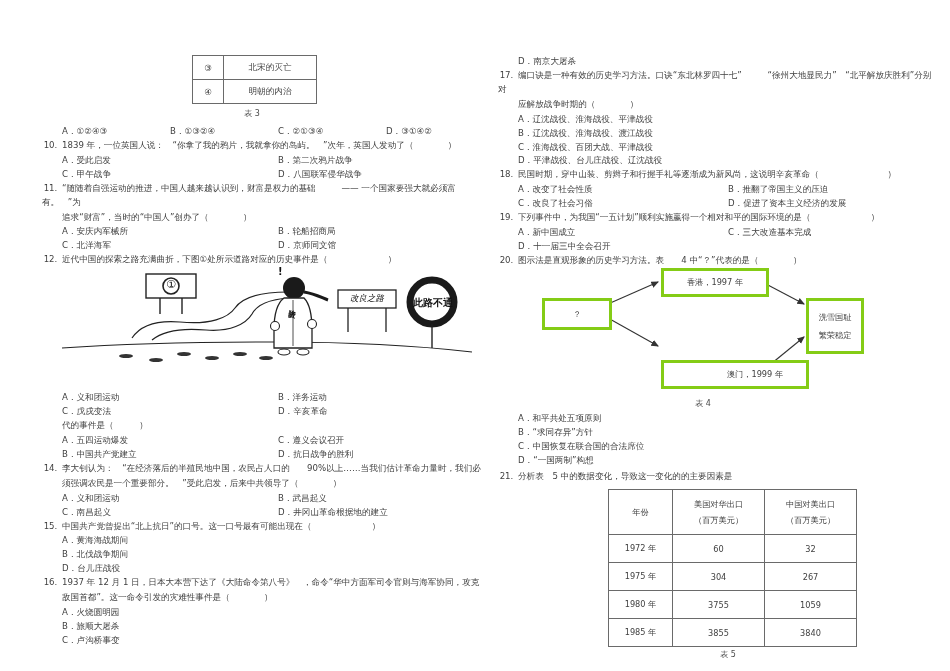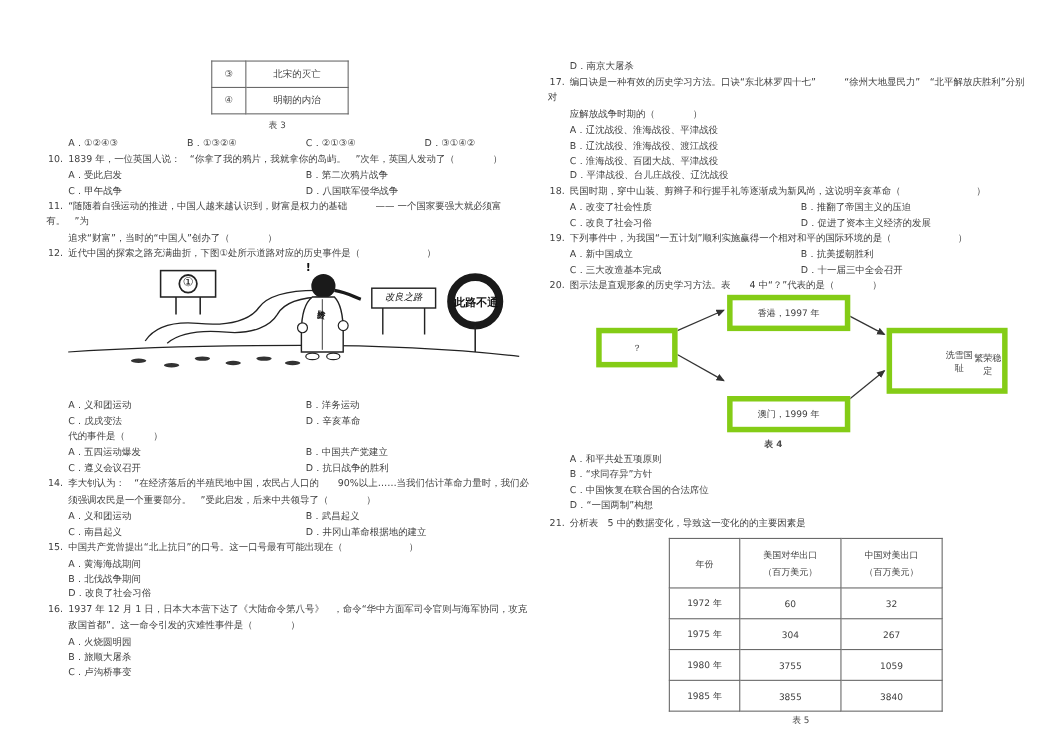--- a/index.html
+++ b/index.html
@@ -36,24 +36,24 @@
   .tcap{font-size:8px;text-align:center;color:#4a4a4a;margin-top:2px;}
   .t3cap{width:120px;margin-left:150px;}
 
   
   .cartoon{position:relative;width:430px;height:118px;margin:3px 0 3px 18px;}
   .cartoon svg{position:absolute;left:0;top:0;}
 
   
   .flow{position:relative;width:350px;height:125px;margin:4px 0 0 30px;}
   .flow svg{position:absolute;left:0;top:0;}
-  .fbox{position:absolute;border:5px solid #84cc16;background:#fff;
+  .fbox{position:absolute;border:3px solid #84cc16;background:#fff;
         font-size:8.2px;color:#3f3f3f;display:flex;align-items:center;justify-content:center;
-        text-align:center;line-height:1.5;}
-  .f4cap{width:350px;text-align:center;font-size:8px;margin-left:30px;color:#4a4a4a;font-weight:bold;}
+        line-height:1.5;}
+  .f4cap{width:350px;text-align:center;font-size:8px;margin-left:30px;color:#4a4a4a;}
 
   
   .t5wrap{margin:6px 0 0 110px;}
   table.t5{border-collapse:collapse;}
   table.t5 td,table.t5 th{border:1px solid #6a6a6a;font-size:8.2px;color:#3f3f3f;
       text-align:center;font-weight:normal;padding:0 4px;}
   table.t5 th{height:44px;width:83px;line-height:2.0;}
   table.t5 th.y{width:55px;}
   table.t5 td{height:27px;}
   .t5cap{width:240px;text-align:center;font-size:8px;margin:2px 0 0 110px;color:#4a4a4a;}
@@ -95,20 +95,26 @@
       <div class="opt">A．受此启发</div>
       <div class="opt">B．第二次鸦片战争</div>
       <div class="opt">C．甲午战争</div>
       <div class="opt">D．八国联军侵华战争</div>
     </div>
 
     <div class="q">
       <span class="qnum">11.</span><span class="qbody">“随随着自强运动的推进，中国人越来越认识到，财富是权力的基础　　　—— 一个国家要强大就必须富有。　”为</span>
     </div>
     <div class="q qtext">追求“财富”，当时的“中国人”创办了（　　　　）</div>
+    <div class="opts opt-2">
+      <div class="opt">A．安庆内军械所</div>
+      <div class="opt">B．轮船招商局</div>
+      <div class="opt">C．北洋海军</div>
+      <div class="opt">D．京师同文馆</div>
+    </div>
 
     <div class="q">
       <span class="qnum">12.</span><span class="qbody">近代中国的探索之路充满曲折，下图①处所示道路对应的历史事件是（　　　　　　　）</span>
     </div>
 
     <div class="cartoon">
       <svg width="430" height="118" viewBox="0 0 430 118">
 
         <path d="M2,78 C60,74 140,72 215,72 C290,72 360,76 412,82" fill="none" stroke="#222" stroke-width="1.1"></path>
 
@@ -168,43 +174,43 @@
     <div class="opts opt-2">
       <div class="opt">A．义和团运动</div>
       <div class="opt">B．洋务运动</div>
       <div class="opt">C．戊戌变法</div>
       <div class="opt">D．辛亥革命</div>
     </div>
 
     <div class="q qtext">代的事件是（　　　）</div>
     <div class="opts opt-2">
       <div class="opt">A．五四运动爆发</div>
+      <div class="opt">C．遵义会议召开</div>
       <div class="opt">B．中国共产党建立</div>
-      <div class="opt">C．遵义会议召开</div>
       <div class="opt">D．抗日战争的胜利</div>
     </div>
 
     <div class="q">
       <span class="qnum">14.</span><span class="qbody">李大钊认为：　“在经济落后的半殖民地中国，农民占人口的　　90%以上……当我们估计革命力量时，我们必</span>
     </div>
     <div class="q qtext">须强调农民是一个重要部分。　”受此启发，后来中共领导了（　　　　）</div>
     <div class="opts opt-2">
       <div class="opt">A．义和团运动</div>
       <div class="opt">B．武昌起义</div>
       <div class="opt">C．南昌起义</div>
       <div class="opt">D．井冈山革命根据地的建立</div>
     </div>
 
     <div class="q">
       <span class="qnum">15.</span><span class="qbody">中国共产党曾提出“北上抗日”的口号。这一口号最有可能出现在（　　　　　　　）</span>
     </div>
     <div class="opts opt-1">
       <div class="opt">A．黄海海战期间</div>
       <div class="opt">B．北伐战争期间</div>
-      <div class="opt">D．改良了社会习俗</div>
+      <div class="opt">D．台儿庄战役</div>
     </div>
 
     <div class="q">
       <span class="qnum">16.</span><span class="qbody">1937 年 12 月 1 日，日本大本营下达了《大陆命令第八号》　，命令“华中方面军司令官则与海军协同，攻克</span>
     </div>
     <div class="q qtext">敌国首都”。这一命令引发的灾难性事件是（　　　　）</div>
     <div class="opts opt-1">
       <div class="opt">A．火烧圆明园</div>
       <div class="opt">B．旅顺大屠杀</div>
       <div class="opt">C．卢沟桥事变</div>
@@ -237,21 +243,20 @@
       <div class="opt">B．推翻了帝国主义的压迫</div>
       <div class="opt">C．改良了社会习俗</div>
       <div class="opt">D．促进了资本主义经济的发展</div>
     </div>
 
     <div class="q">
       <span class="qnum">19.</span><span class="qbody">下列事件中，为我国“一五计划”顺利实施赢得一个相对和平的国际环境的是（　　　　　　　）</span>
     </div>
     <div class="opts opt-2">
       <div class="opt">A．新中国成立</div>
-      <div class="opt">B．抗美援朝胜利</div>
       <div class="opt">C．三大改造基本完成</div>
       <div class="opt">D．十一届三中全会召开</div>
     </div>
 
     <div class="q">
       <span class="qnum">20.</span><span class="qbody">图示法是直观形象的历史学习方法。表　　4 中“？”代表的是（　　　　）</span>
     </div>
 
     <div class="flow">
       <svg width="350" height="125" viewBox="0 0 350 125">
@@ -264,22 +269,22 @@
         <line x1="80" y1="32" x2="130" y2="10" stroke="#333" stroke-width="1.1" marker-end="url(#ah)"></line>
 
         <line x1="80" y1="46" x2="130" y2="74" stroke="#333" stroke-width="1.1" marker-end="url(#ah)"></line>
 
         <line x1="238" y1="12" x2="276" y2="32" stroke="#333" stroke-width="1.1" marker-end="url(#ah)"></line>
 
         <line x1="238" y1="96" x2="276" y2="65" stroke="#333" stroke-width="1.1" marker-end="url(#ah)"></line>
       </svg>
       <div class="fbox" style="left:14px;top:26px;width:64px;height:26px;">？</div>
       <div class="fbox" style="left:133px;top:-4px;width:102px;height:23px;">香港，1997 年</div>
-      <div class="fbox" style="left:133px;top:88px;width:102px;height:23px;">澳门，1999 年</div>
-      <div class="fbox" style="left:278px;top:26px;width:52px;height:50px;flex-direction:row;padding-left:48px;">
+      <div class="fbox" style="left:133px;top:88px;width:102px;height:23px;padding-left:40px;">澳门，1999 年</div>
+      <div class="fbox" style="left:278px;top:26px;width:52px;height:50px;flex-direction:column;">
         <span>洗雪国耻</span>
         <span style="margin-top:6px;">繁荣稳定</span>
       </div>
     </div>
     <div class="f4cap" style="margin-top:1px;">表 4</div>
 
     <div class="opts opt-1" style="margin-top:3px;">
       <div class="opt">A．和平共处五项原则</div>
       <div class="opt">B．“求同存异”方针</div>
       <div class="opt">C．中国恢复在联合国的合法席位</div>

